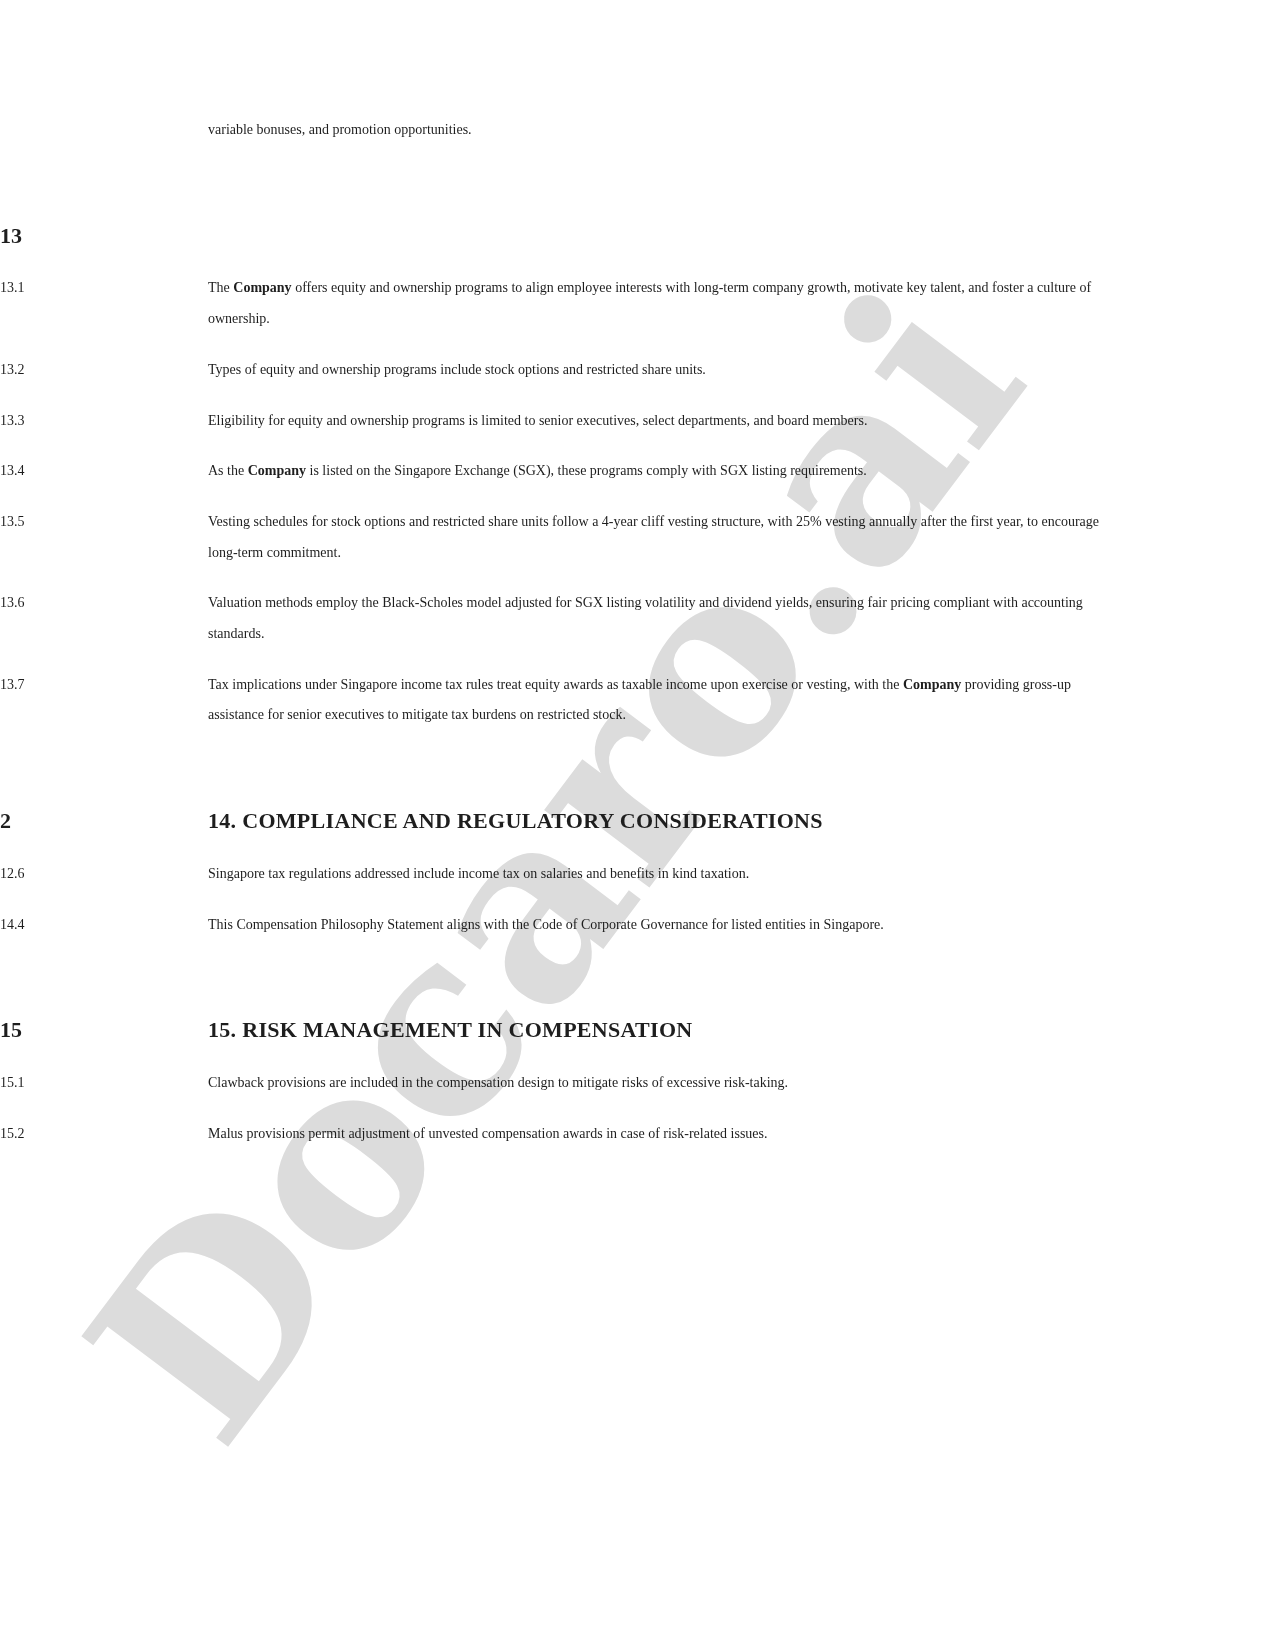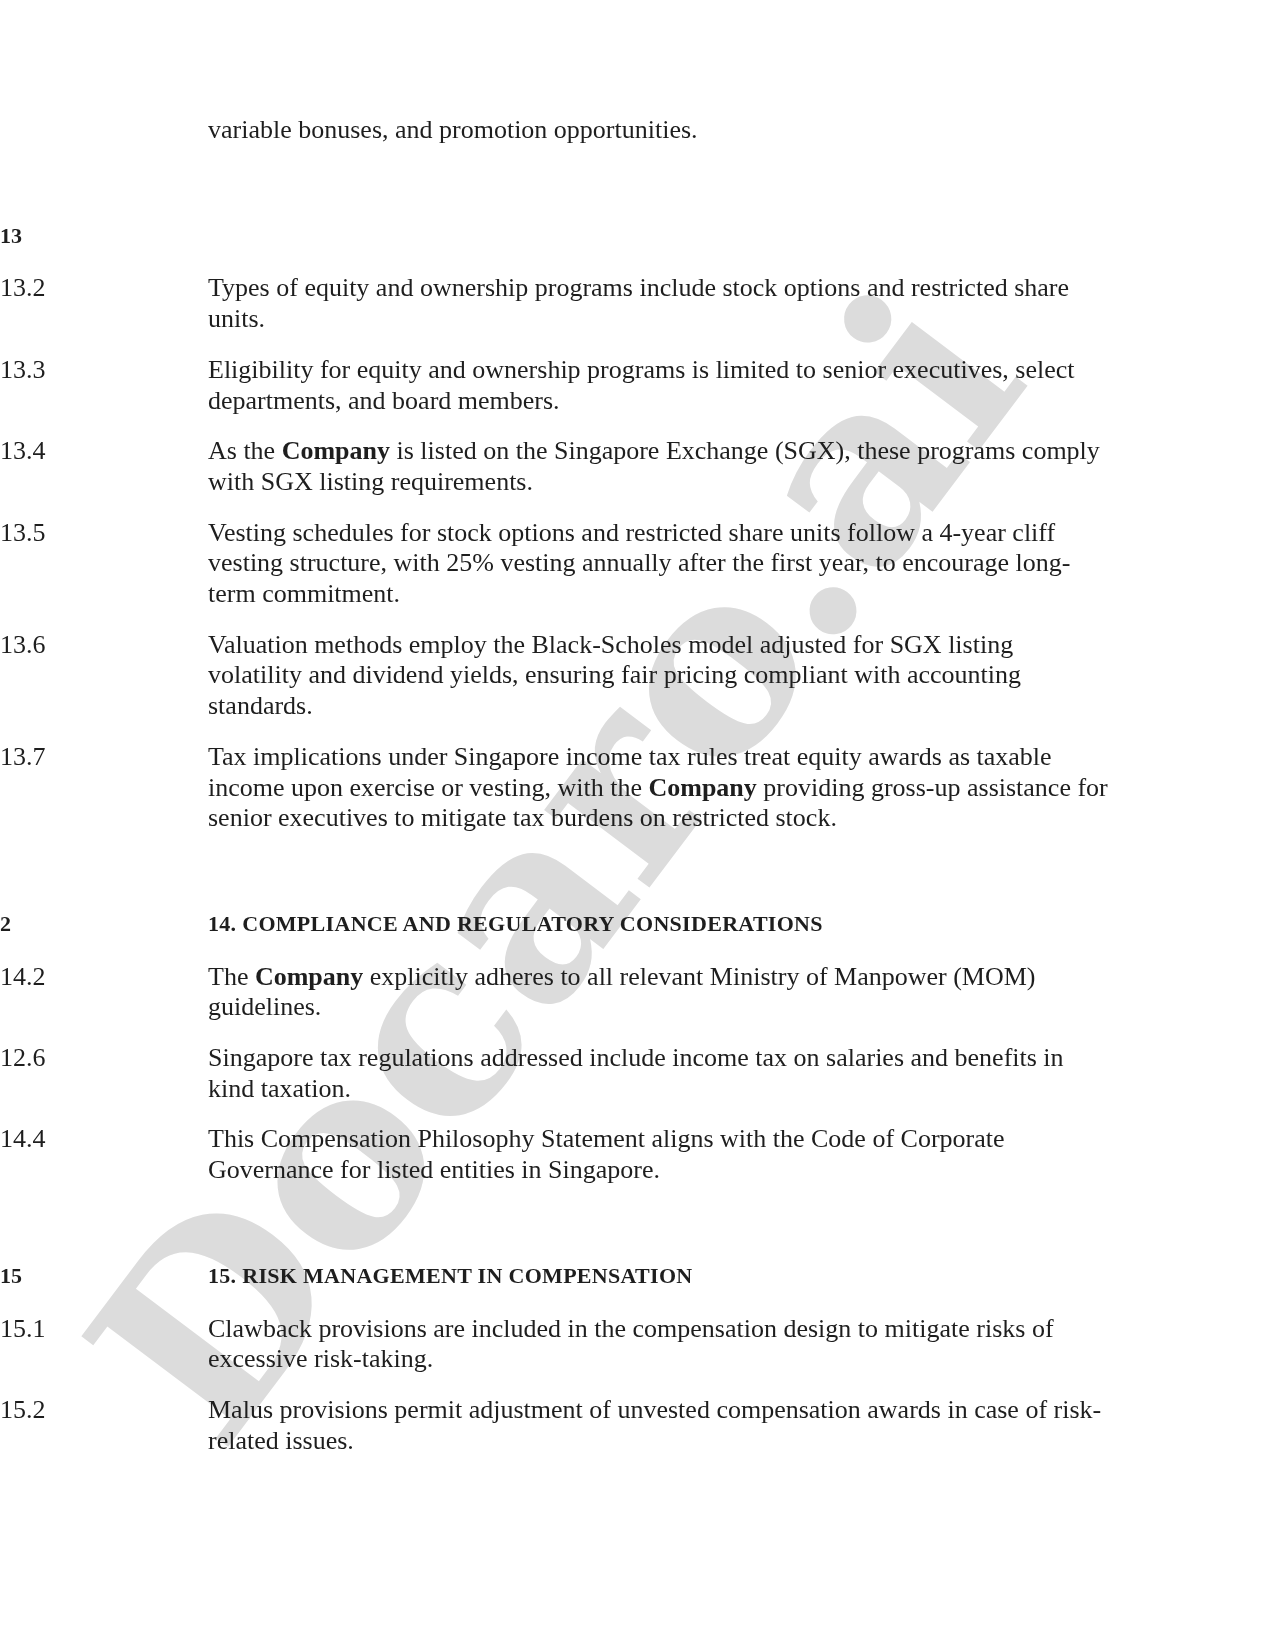--- a/index.html
+++ b/index.html
@@ -25,21 +25,21 @@
     white-space: nowrap;
     z-index: 0;
     user-select: none;
   }
   .content {
     position: relative;
     z-index: 1;
     padding-top: 115px;
   }
   p { margin: 0; }
-  .body-text { font-size: 26px; line-height: 30.7px; }
+  .body-text { font-size: 14px; line-height: 30.7px; }
   .intro {
     margin-left: 208px;
     width: 900px;
   }
   .row { display: flex; align-items: flex-start; }
   .item { margin-bottom: 20px; }
   .num {
     flex: 0 0 188px;
     text-align: left;
   }
@@ -68,20 +68,24 @@
 
   <div class="content">
 
     <p class="body-text intro">variable bonuses, and promotion opportunities.</p>
 
     <div class="row heading">
       <div class="num">13</div>
     </div>
 
     <div class="row item body-text">
+      <div class="num">13.1</div>
+      <p class="txt">The <b>Company</b> offers equity and ownership programs to align employee interests with long-term company growth, motivate key talent, and foster a culture of ownership.</p>
+    </div>
+    <div class="row item body-text">
       <div class="num">13.2</div>
       <p class="txt">Types of equity and ownership programs include stock options and restricted share units.</p>
     </div>
     <div class="row item body-text">
       <div class="num">13.3</div>
       <p class="txt">Eligibility for equity and ownership programs is limited to senior executives, select departments, and board members.</p>
     </div>
     <div class="row item body-text">
       <div class="num">13.4</div>
       <p class="txt">As the <b>Company</b> is listed on the Singapore Exchange (SGX), these programs comply with SGX listing requirements.</p>
@@ -98,24 +102,20 @@
       <div class="num">13.7</div>
       <p class="txt">Tax implications under Singapore income tax rules treat equity awards as taxable income upon exercise or vesting, with the <b>Company</b> providing gross-up assistance for senior executives to mitigate tax burdens on restricted stock.</p>
     </div>
 
     <div class="row heading">
       <div class="num">2</div>
       <p class="txt">14. COMPLIANCE AND REGULATORY CONSIDERATIONS</p>
     </div>
 
     <div class="row item body-text">
-      <div class="num">14.2</div>
-      <p class="txt">The <b>Company</b> explicitly adheres to all relevant Ministry of Manpower (MOM) guidelines.</p>
-    </div>
-    <div class="row item body-text">
       <div class="num">12.6</div>
       <p class="txt">Singapore tax regulations addressed include income tax on salaries and benefits in kind taxation.</p>
     </div>
     <div class="row item body-text">
       <div class="num">14.4</div>
       <p class="txt">This Compensation Philosophy Statement aligns with the Code of Corporate Governance for listed entities in Singapore.</p>
     </div>
 
     <div class="row heading">
       <div class="num">15</div>

